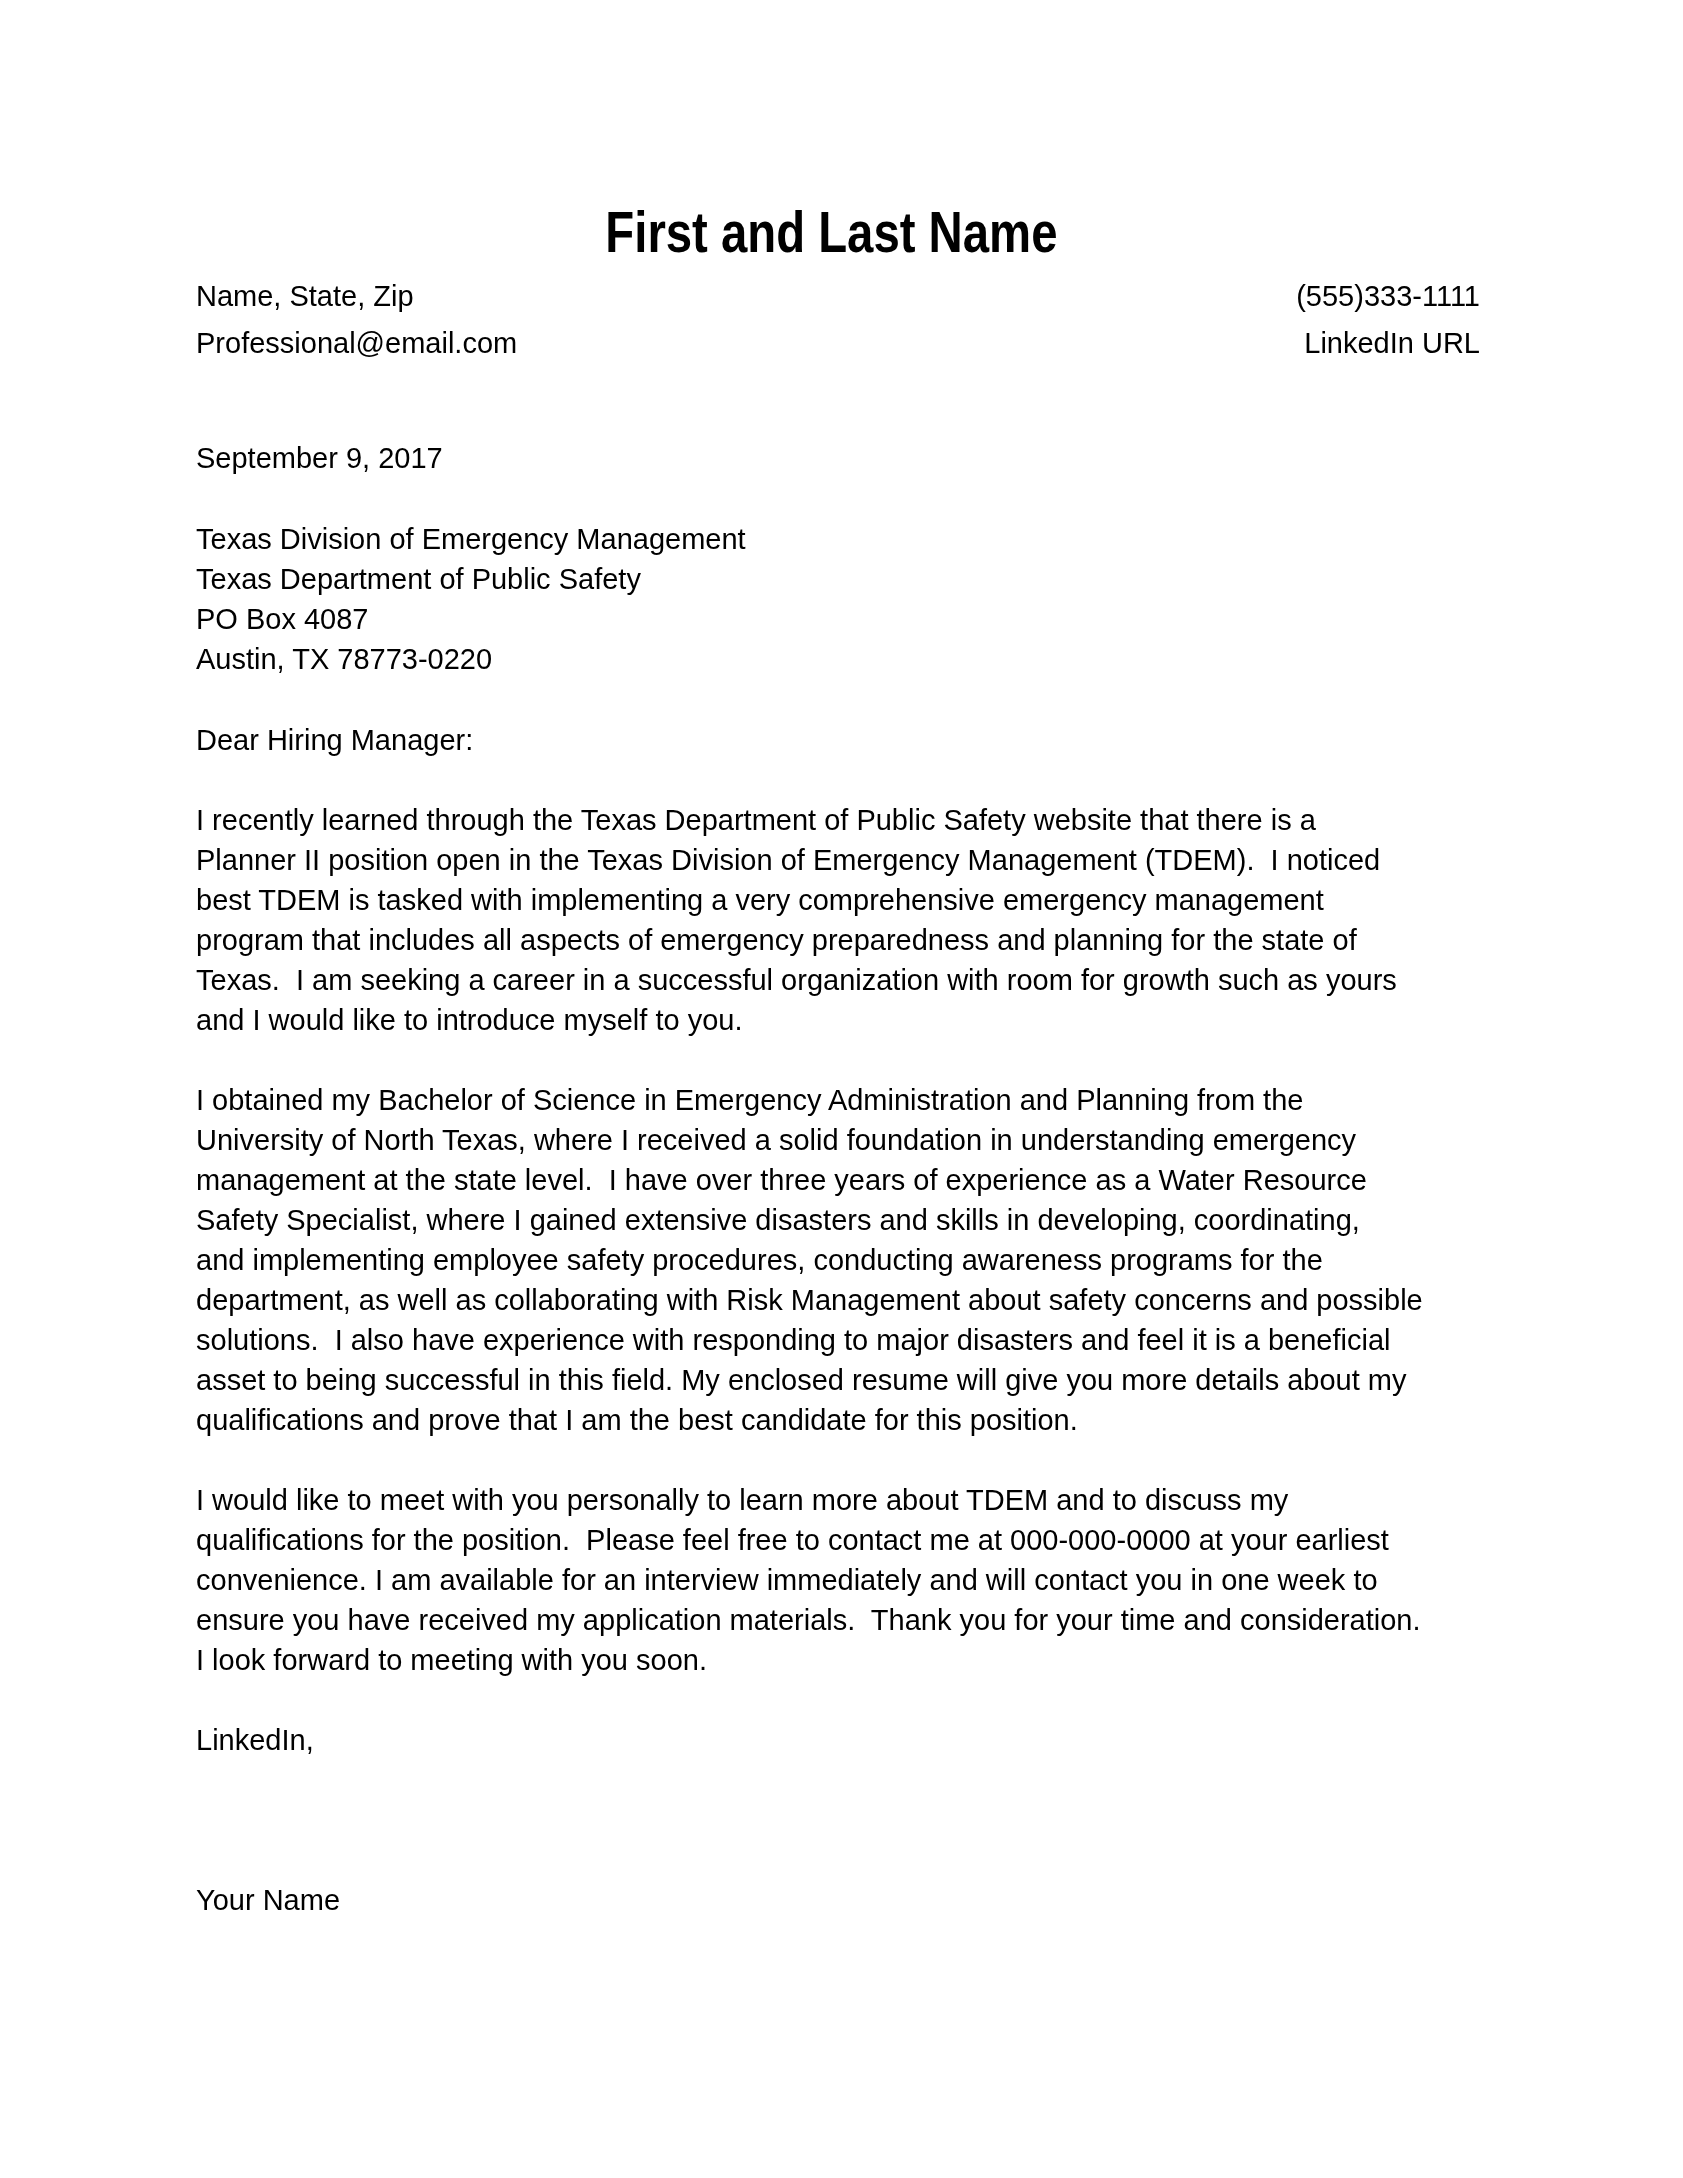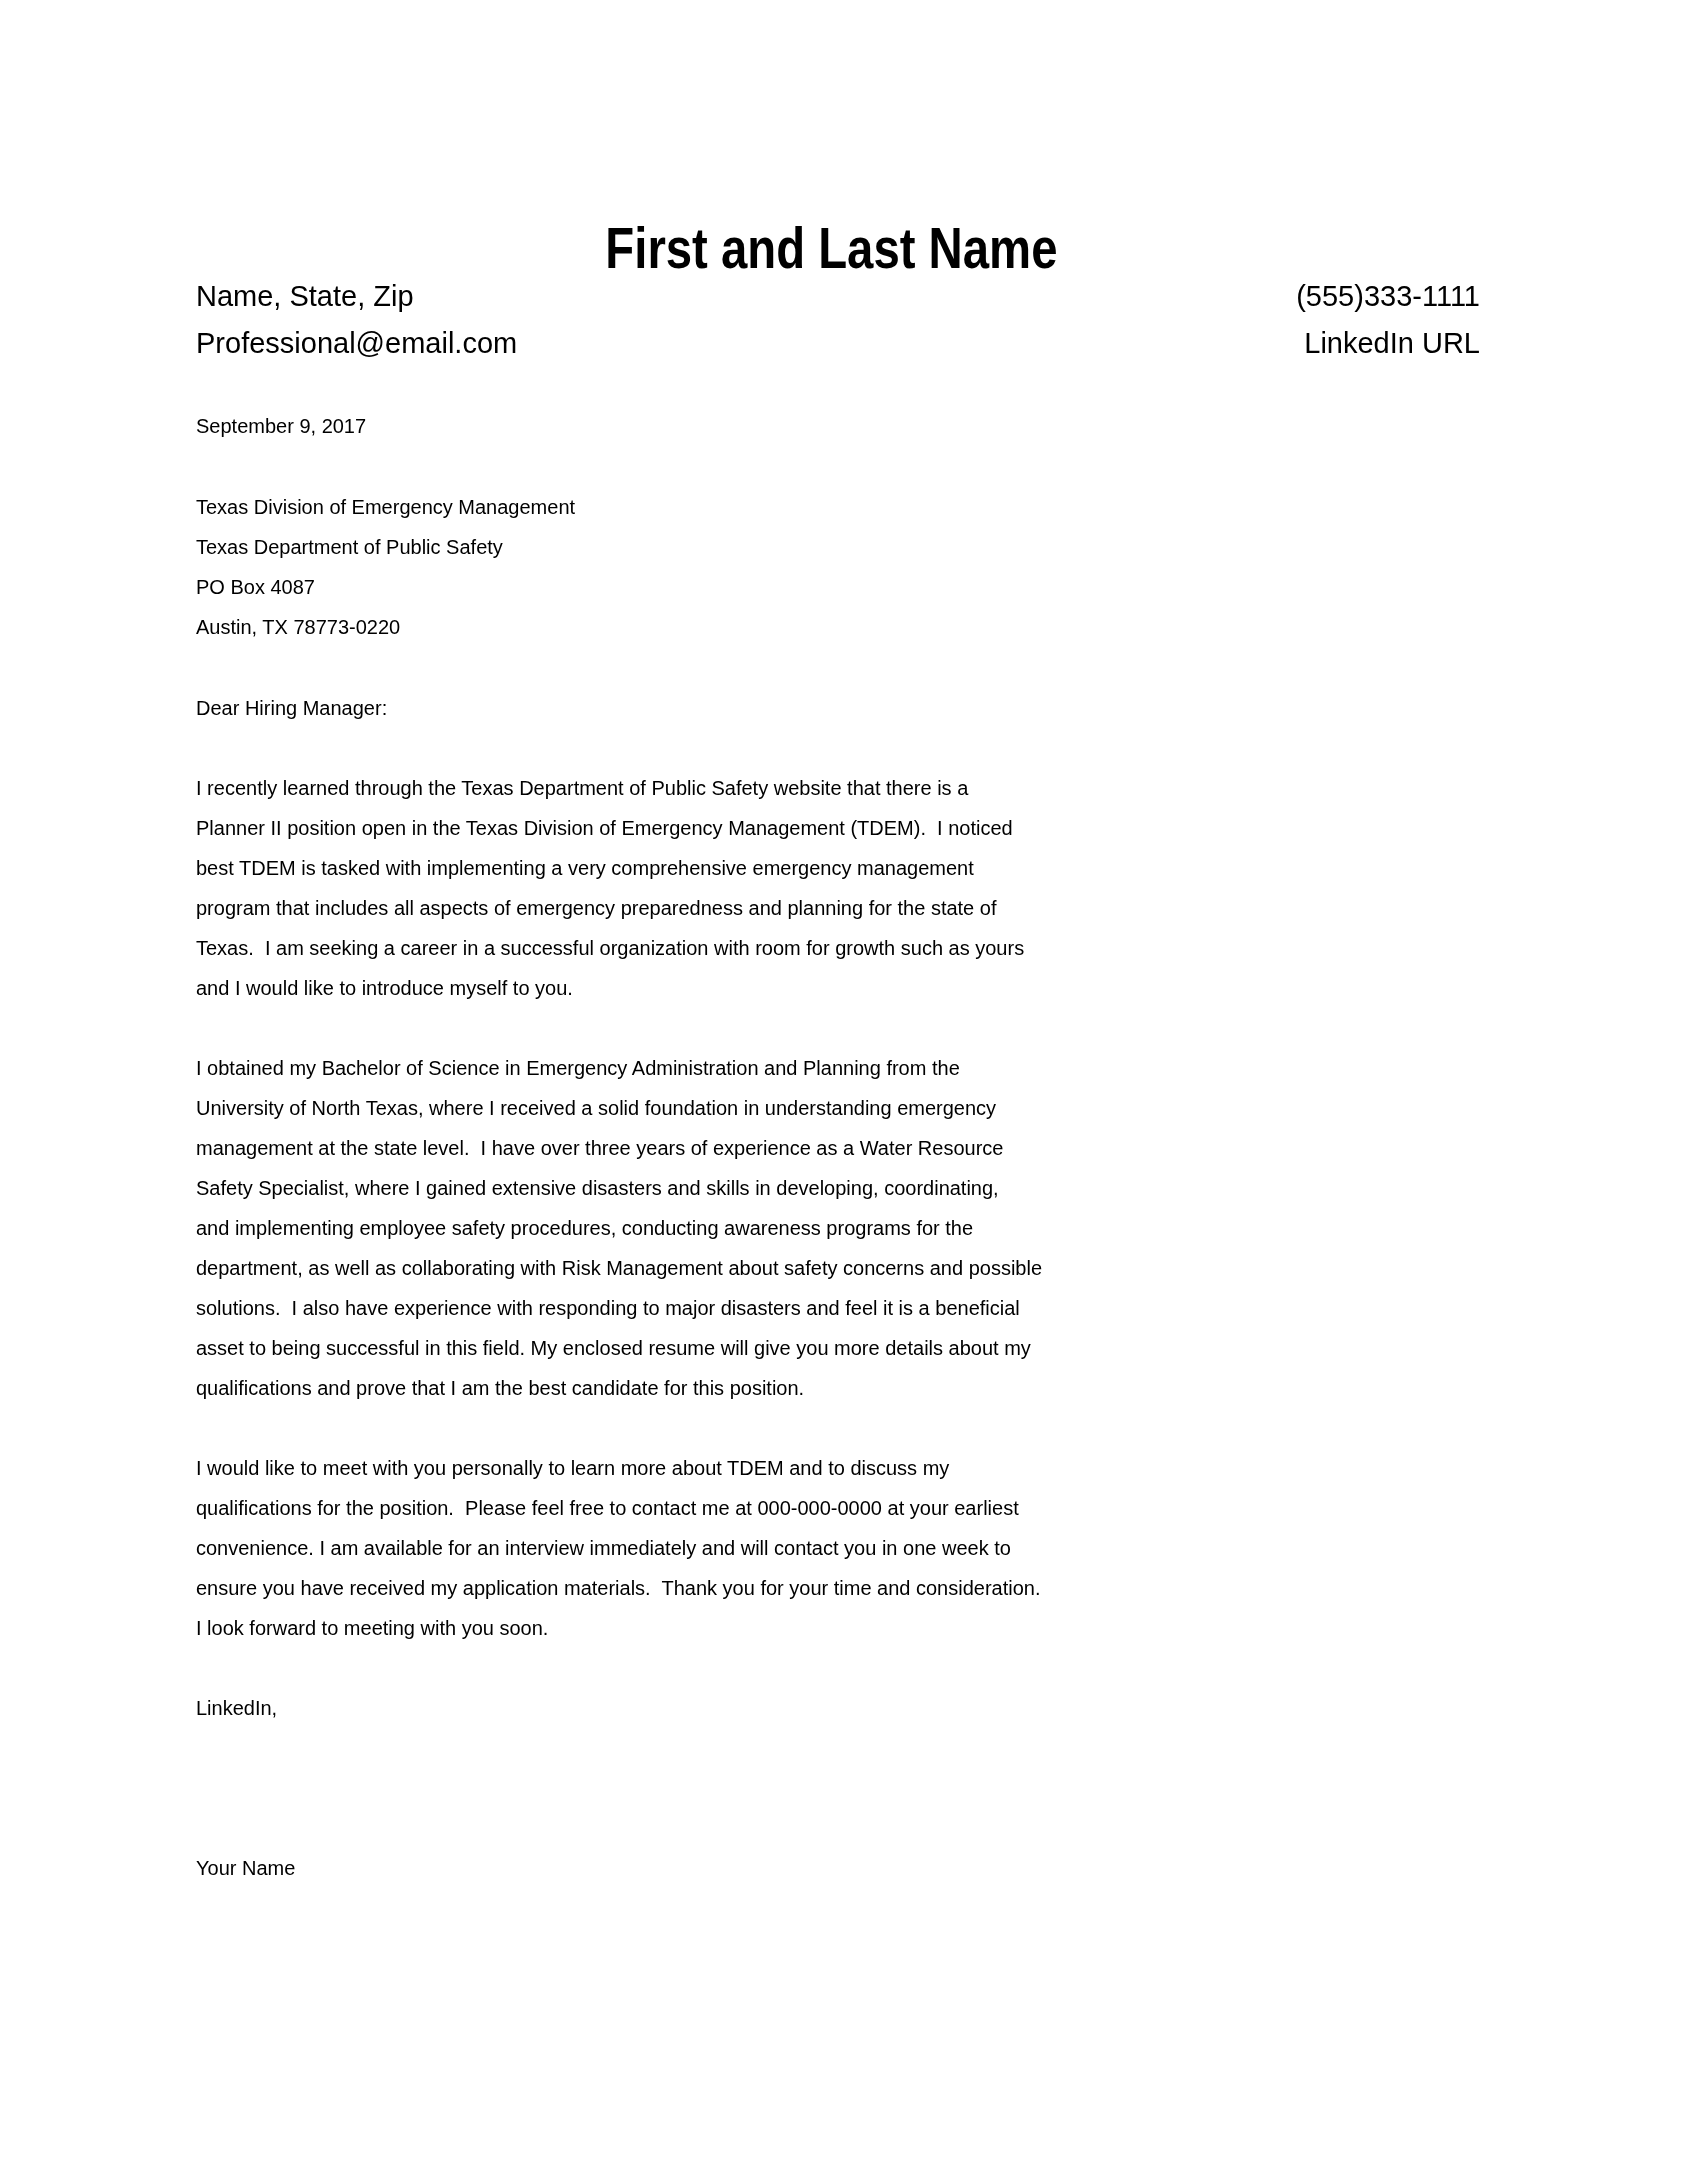--- a/index.html
+++ b/index.html
@@ -1,23 +1,23 @@
 <!DOCTYPE html>
 <html><head>
 <meta charset="utf-8">
 <style>
   html, body { margin: 0; padding: 0; background: #ffffff; }
   body { width: 1683px; height: 2178px; position: relative; overflow: hidden; font-family: "Liberation Sans", sans-serif; color: #000; }
   .page { position: absolute; left: 0; top: 0; width: 1683px; height: 2178px; background: #ffffff; }
-  .title { position: absolute; top: 214px; left: 0; width: 1663px; text-align: center; font-weight: bold; font-size: 57px; line-height: 69px; white-space: nowrap; }
+  .title { position: absolute; top: 198px; left: 0; width: 1663px; text-align: center; font-weight: bold; font-size: 57px; line-height: 69px; white-space: nowrap; }
   .title span { display: inline-block; transform-origin: center center; }
   .row { position: absolute; left: 196px; width: 1284px; height: 47px; font-size: 29px; line-height: 47px; white-space: nowrap; }
   .row .l { position: absolute; left: 0; top: 0; transform-origin: left center; }
   .row .r { position: absolute; right: 0; top: 0; transform-origin: right center; }
-  .block { position: absolute; left: 196px; width: 1386px; font-size: 20px; }
+  .block { position: absolute; left: 196px; width: 1386px; font-size: 29px; margin-top: 32px; }
   .line { height: 40px; line-height: 40px; white-space: pre; }
   .line span { display: inline-block; transform-origin: left center; }
   .blank { height: 40px; }
 </style>
 </head>
 <body>
 
 <div class="page">
 
   <div class="title">

